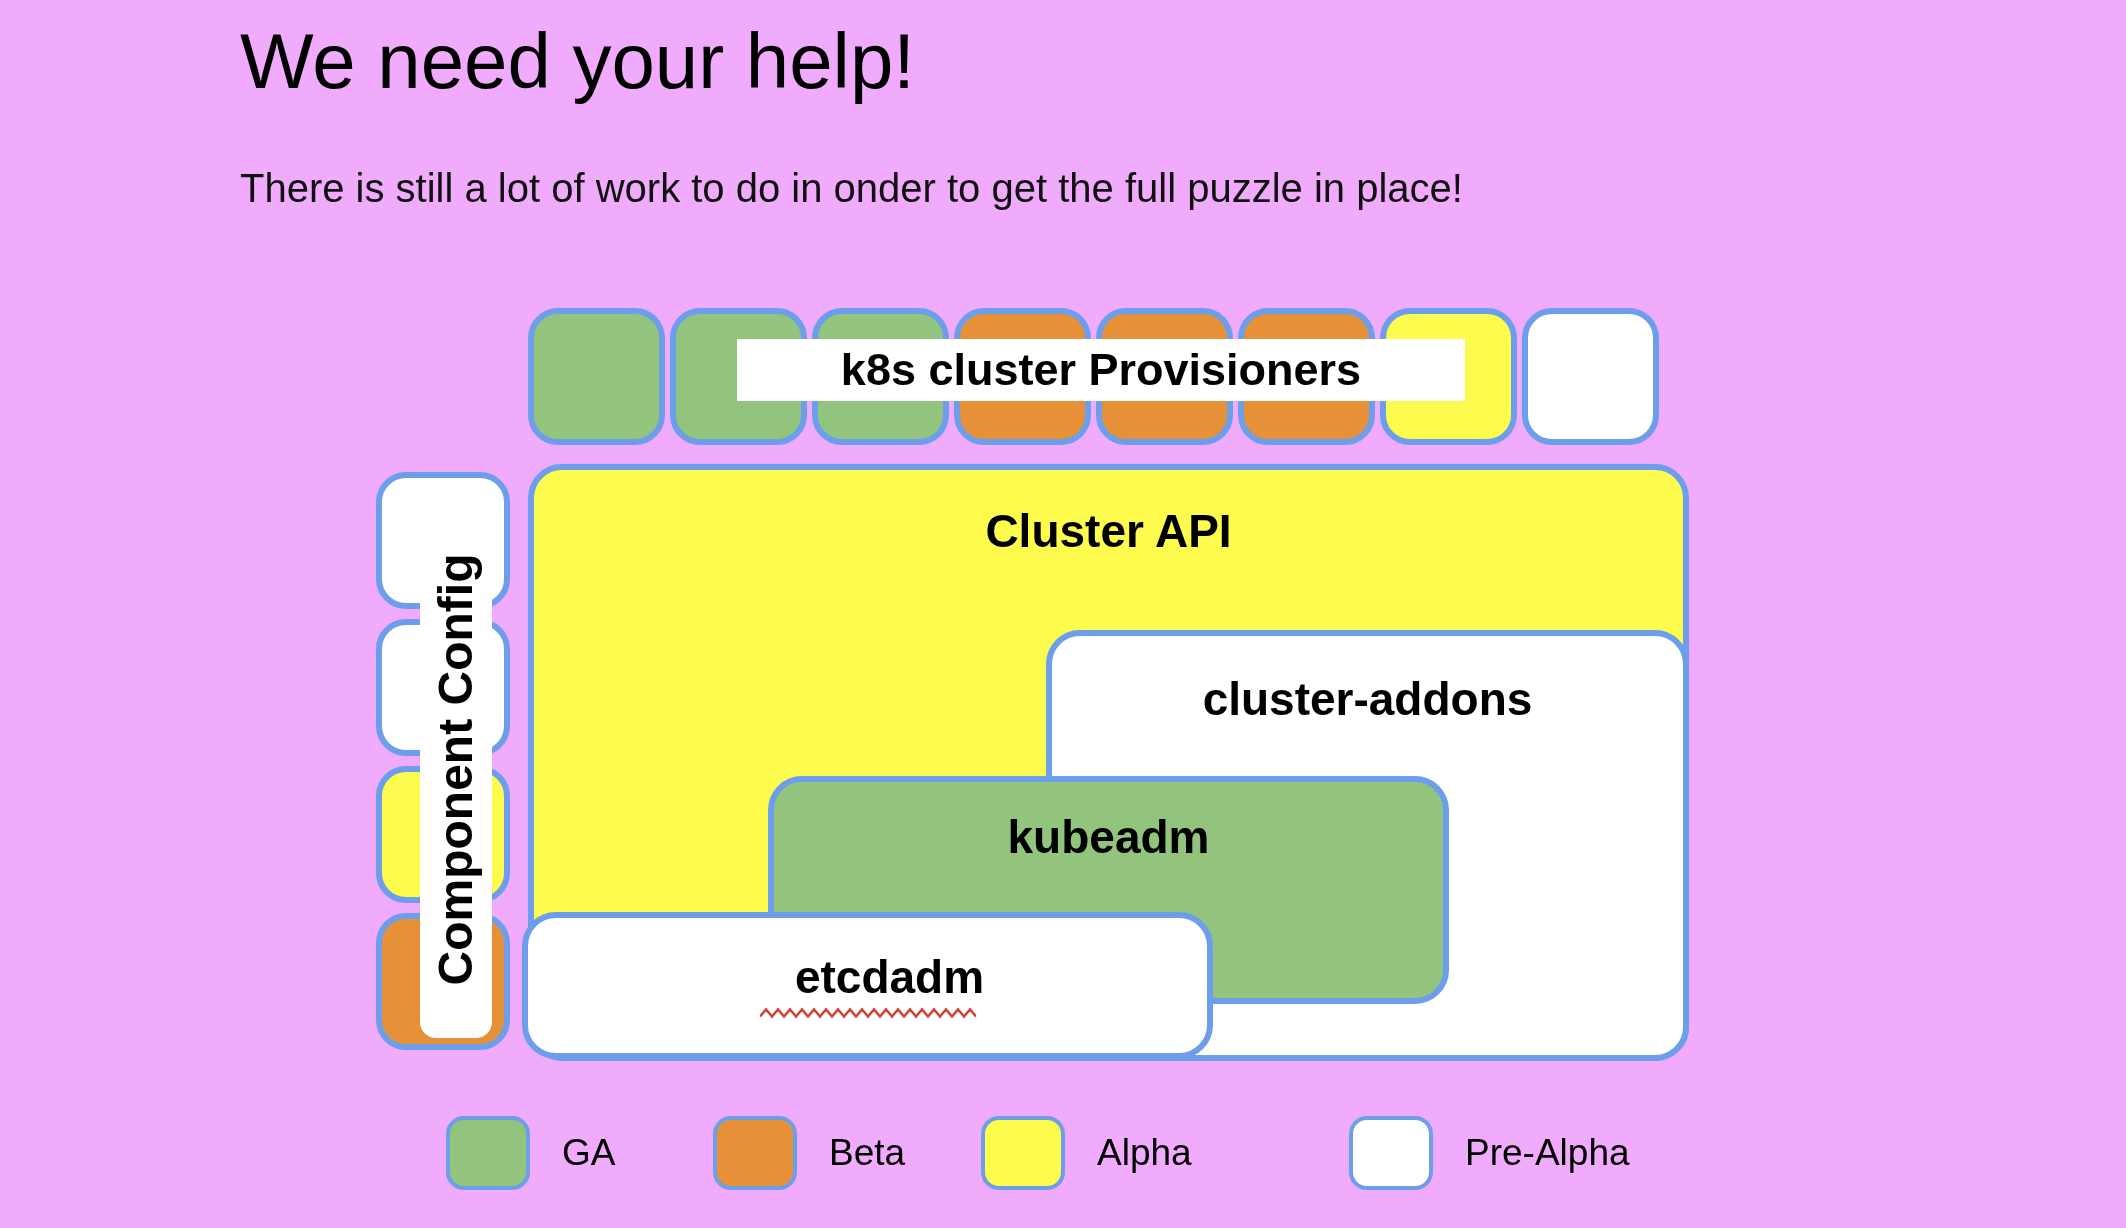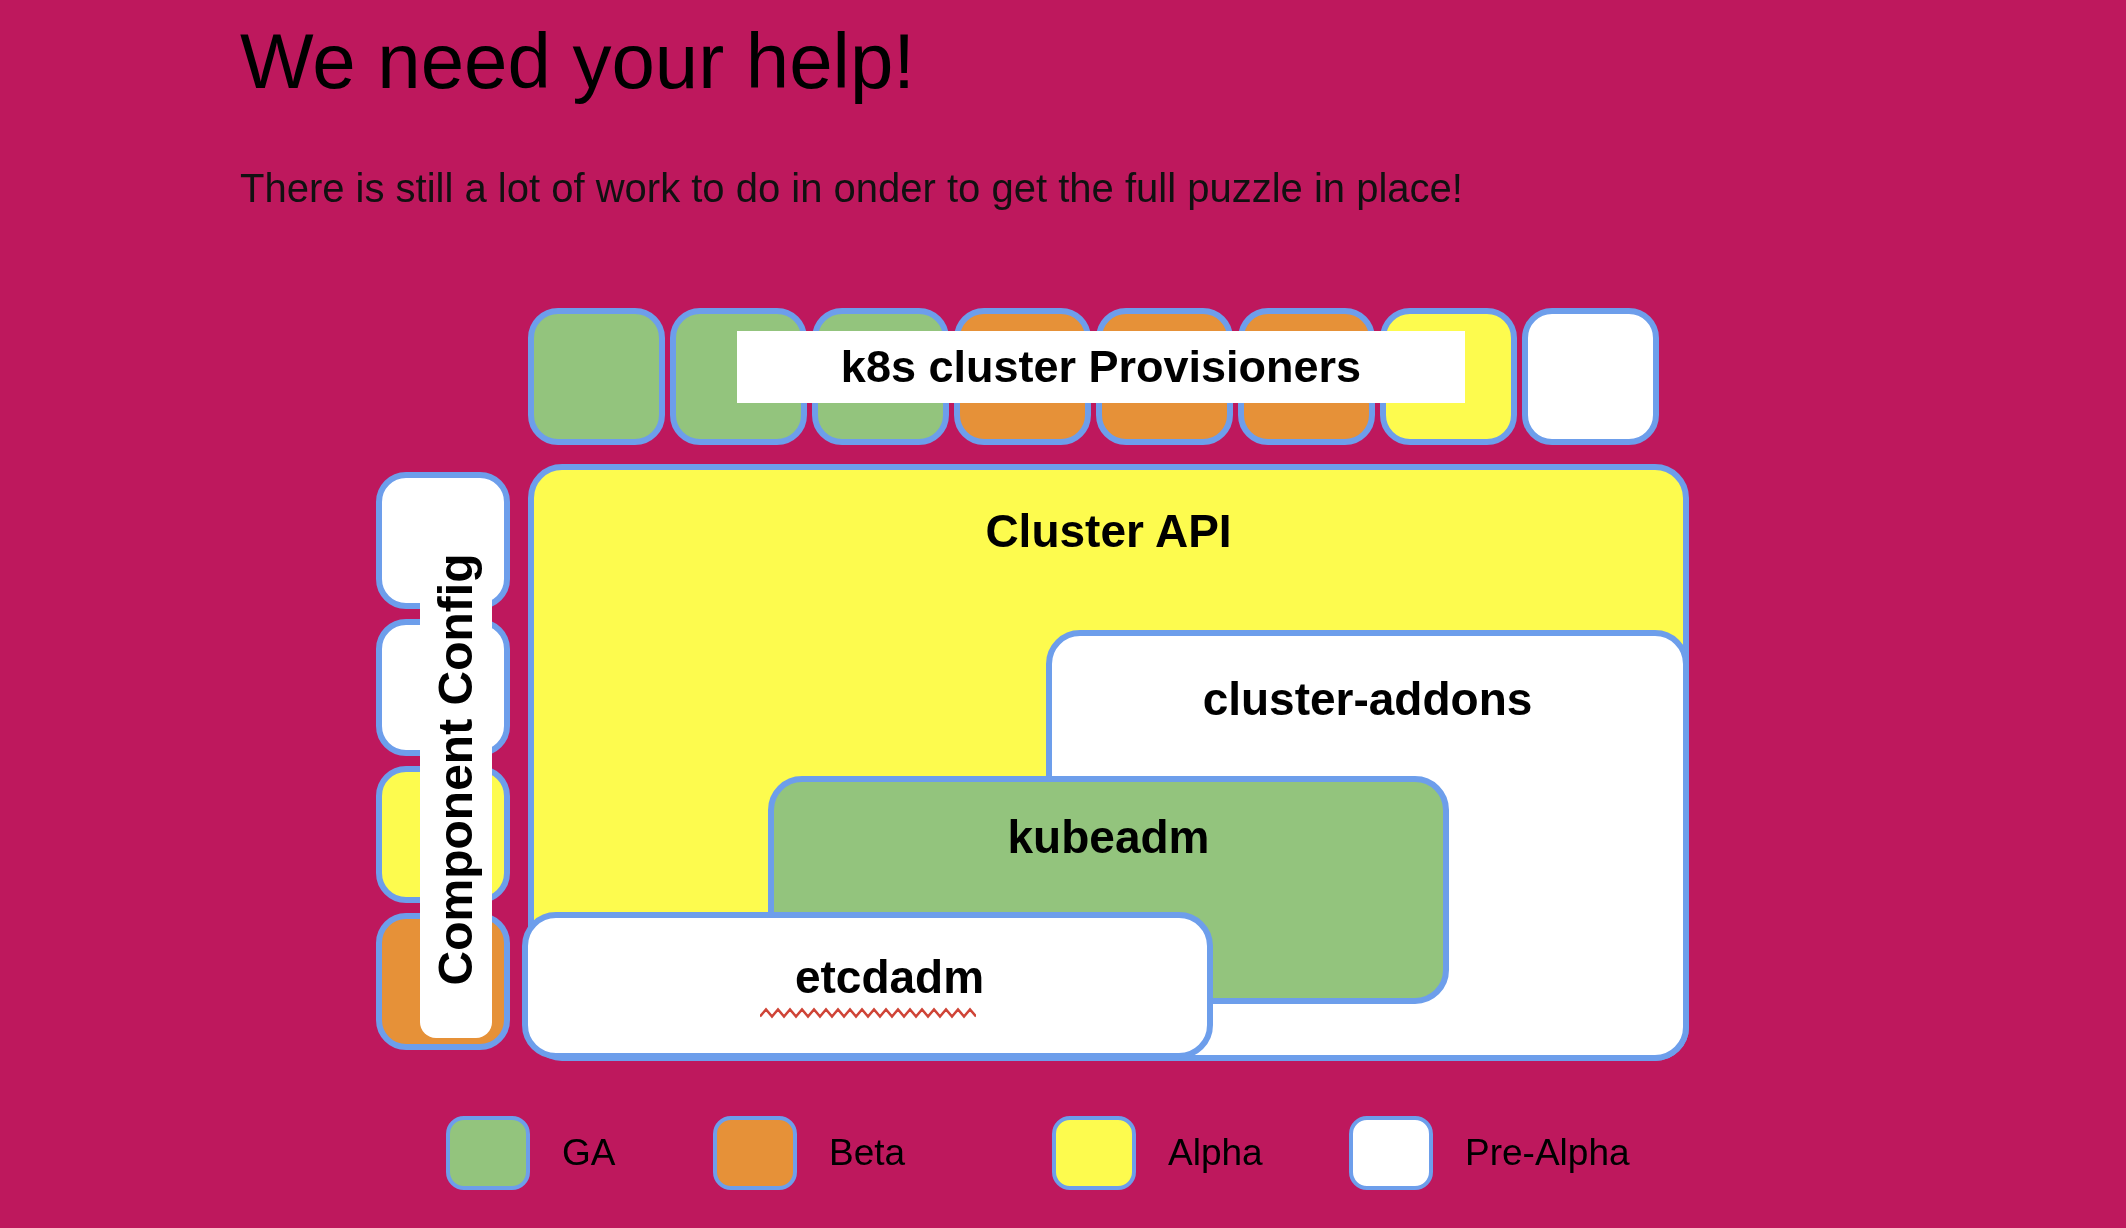--- a/index.html
+++ b/index.html
@@ -1,20 +1,20 @@
 <!DOCTYPE html>
 <html style="--ga-green: #93c47d; --beta-orange: #e69138; --alpha-yellow: #fdfb4e; --pre-alpha-white: #ffffff; --border-blue: #6d9eeb; --squiggle-red: #cf4437;"><head>
 <meta charset="utf-8">
 <style>
   html, body { margin: 0; padding: 0; background: #ffffff; }
   .slide {
     position: relative;
     width: 2126px;
     height: 1228px;
-    background: #be185d;
+    background: #f0abfc;
     overflow: hidden;
     font-family: "Liberation Sans", "DejaVu Sans", sans-serif;
     color: #000;
   }
 
   .title {
     position: absolute;
     left: 240px;
     top: 16px;
     margin: 0;
@@ -46,23 +46,23 @@
     width: 137px;
     height: 137px;
     box-sizing: border-box;
     border: 6px solid var(--border-blue);
     border-radius: 30px;
     background: #fff;
   }
   .prov-label {
     position: absolute;
     left: 737px;
-    top: 331px;
+    top: 339px;
     width: 728px;
-    height: 72px;
+    height: 62px;
     background: #ffffff;
     display: flex;
     align-items: center;
     justify-content: center;
     font-size: 45px;
     font-weight: 700;
     white-space: nowrap;
   }
 
   
@@ -121,21 +121,21 @@
   
   .legend-item {
     position: absolute;
     top: 1116px;
     display: flex;
     align-items: center;
     gap: 32px;
   }
   .legend-item:nth-child(1) { left: 402px; padding-left: 44px; }
   .legend-item:nth-child(2) { left: 713px; }
-  .legend-item:nth-child(3) { left: 1052px; }
+  .legend-item:nth-child(3) { left: 981px; }
   .legend-item:nth-child(4) { left: 1349px; }
   .legend-swatch {
     width: 84px;
     height: 74px;
     box-sizing: border-box;
     border: 4px solid var(--border-blue);
     border-radius: 18px;
     background: #fff;
   }
   .legend-label { font-size: 37px; color: #000; white-space: nowrap; }

